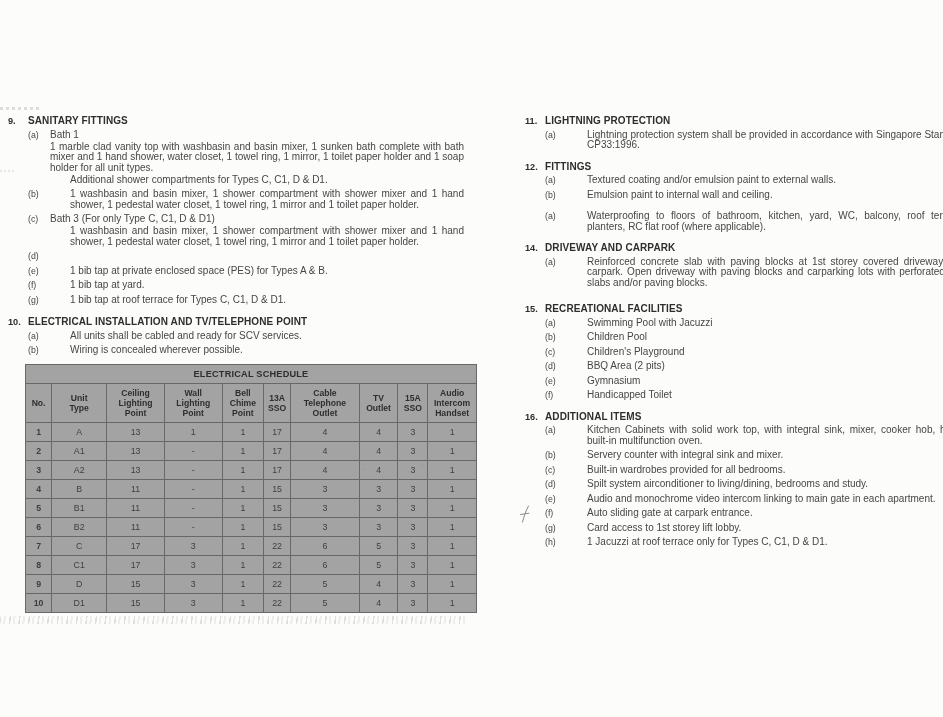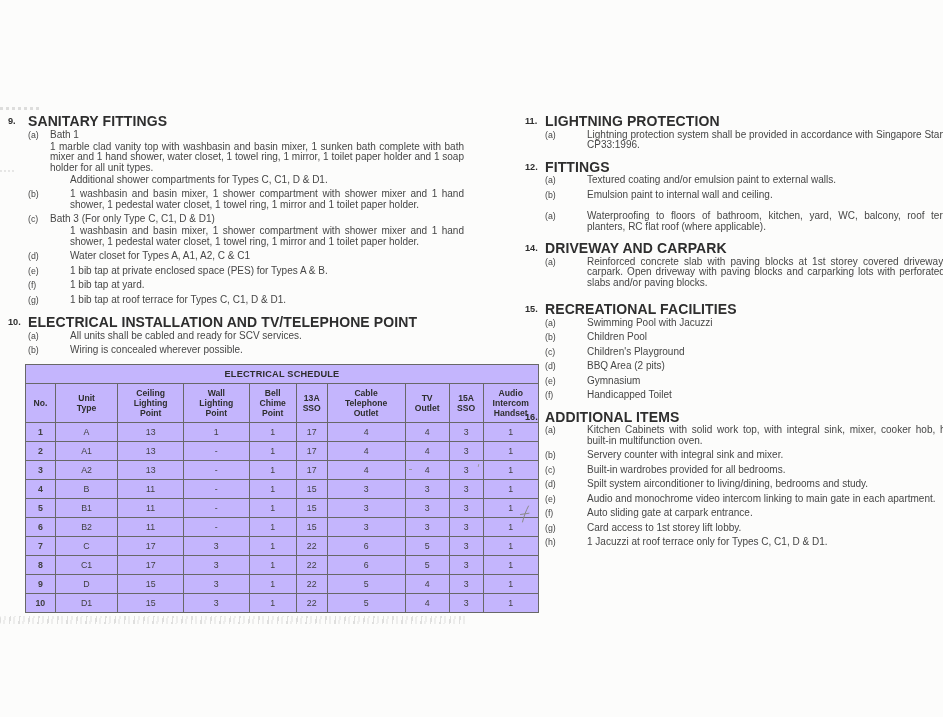--- a/index.html
+++ b/index.html
@@ -13,31 +13,31 @@
   #left-col{left:8px;top:116px;width:456px;}
   #right-col{left:498px;top:116px;width:440px;margin-left:27px;}
 
   .section{margin-bottom:8px;}
   #right-sections .section{margin-bottom:11px;}
   #right-sections .section:nth-child(5){margin-top:16px;}
   #left-sections .section:last-child{margin-top:12px;}
 
   .sec-head{display:flex;margin-bottom:3px;}
   .sec-num{flex:0 0 20px;font-weight:bold;font-size:9.2px;line-height:10.5px;color:#2e2e2e;}
-  .sec-title{font-weight:bold;font-size:14px;line-height:10.5px;color:#2e2e2e;letter-spacing:.1px;}
+  .sec-title{font-weight:bold;font-size:10px;line-height:10.5px;color:#2e2e2e;letter-spacing:.1px;}
 
   .item{display:flex;margin-left:20px;margin-bottom:4px;position:relative;}
   .item-label{flex:0 0 22px;font-size:8.8px;line-height:10.5px;color:#464646;}
   .item-body{flex:1;min-width:0;}
   .item-body p{margin:0 0 1.5px 0;font-size:10px;line-height:10.5px;text-align:justify;color:#464646;}
   .item-body p:last-child{margin-bottom:0;padding-left:20px;}
 
   .margin-mark{position:absolute;left:-26px;top:-3px;width:12px;height:18px;}
 
-  #schedule-table{border-collapse:collapse;table-layout:fixed;width:514px;margin:7px 0 0 17px;background:#c4b5fd;}
+  #schedule-table{border-collapse:collapse;table-layout:fixed;width:452px;margin:7px 0 0 17px;background:#a3a3a3;}
   #schedule-table th,#schedule-table td{border:1px solid #686868;}
   .sched-title{font-size:9.2px;font-weight:bold;text-align:center;height:16px;line-height:14px;color:#2e2e2e;letter-spacing:.2px;}
   #sched-head th{font-size:8.6px;font-weight:bold;text-align:center;vertical-align:middle;
     padding:4px 1px;white-space:pre-line;line-height:10.2px;color:#2e2e2e;}
   #sched-body td{font-size:8.8px;text-align:center;height:16px;line-height:14px;color:#3f3f3f;position:relative;}
   #sched-body td:first-child{font-weight:bold;}
 
   
   #sched-body tr:nth-child(3) td:nth-child(8)::before{
     content:"";position:absolute;left:3px;top:8px;width:3px;height:1px;background:#9a9a9a;}
@@ -88,21 +88,20 @@
         <div class="item">
           <span class="item-label">(c)</span>
           <div class="item-body">
             <p>Bath 3 (For only Type C, C1, D &amp; D1)</p>
             <p>1 washbasin and basin mixer, 1 shower compartment with shower mixer and 1 hand shower, 1 pedestal water closet, 1 towel ring, 1 mirror and 1 toilet paper holder.</p>
           </div>
         </div>
         <div class="item">
           <span class="item-label">(d)</span>
           <div class="item-body">
-            <p>Water closet for Types A, A1, A2, C &amp; C1</p>
           </div>
         </div>
         <div class="item">
           <span class="item-label">(e)</span>
           <div class="item-body">
             <p>1 bib tap at private enclosed space (PES) for Types A &amp; B.</p>
           </div>
         </div>
         <div class="item">
           <span class="item-label">(f)</span>

